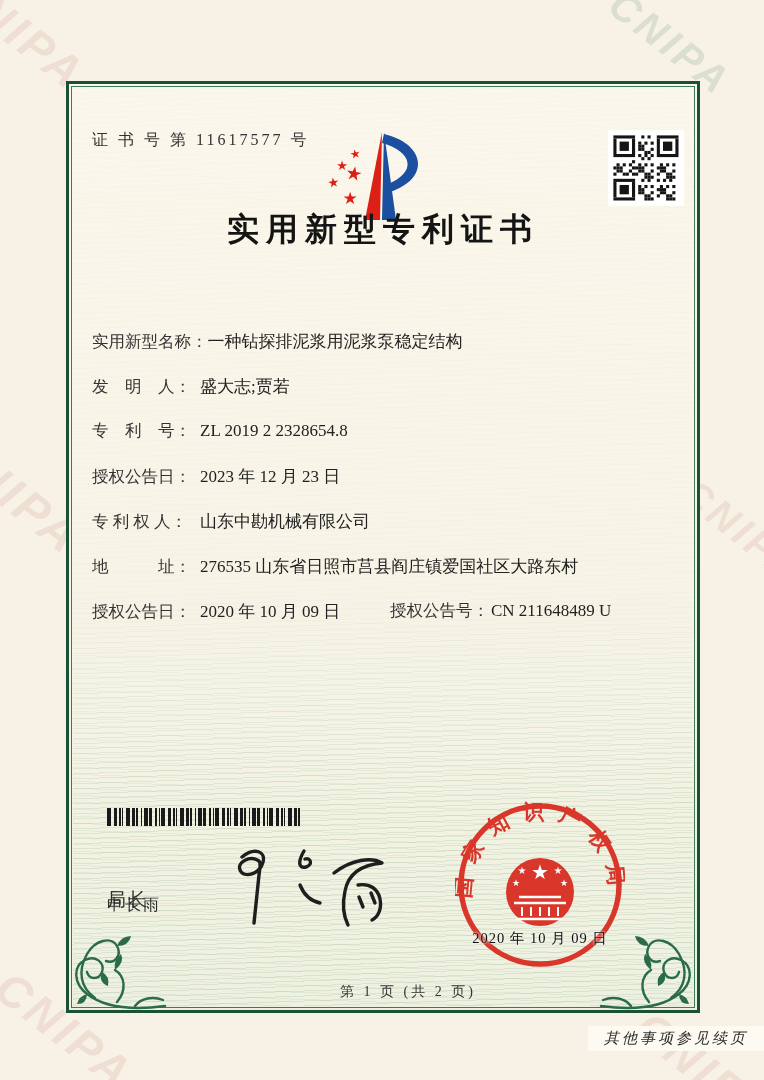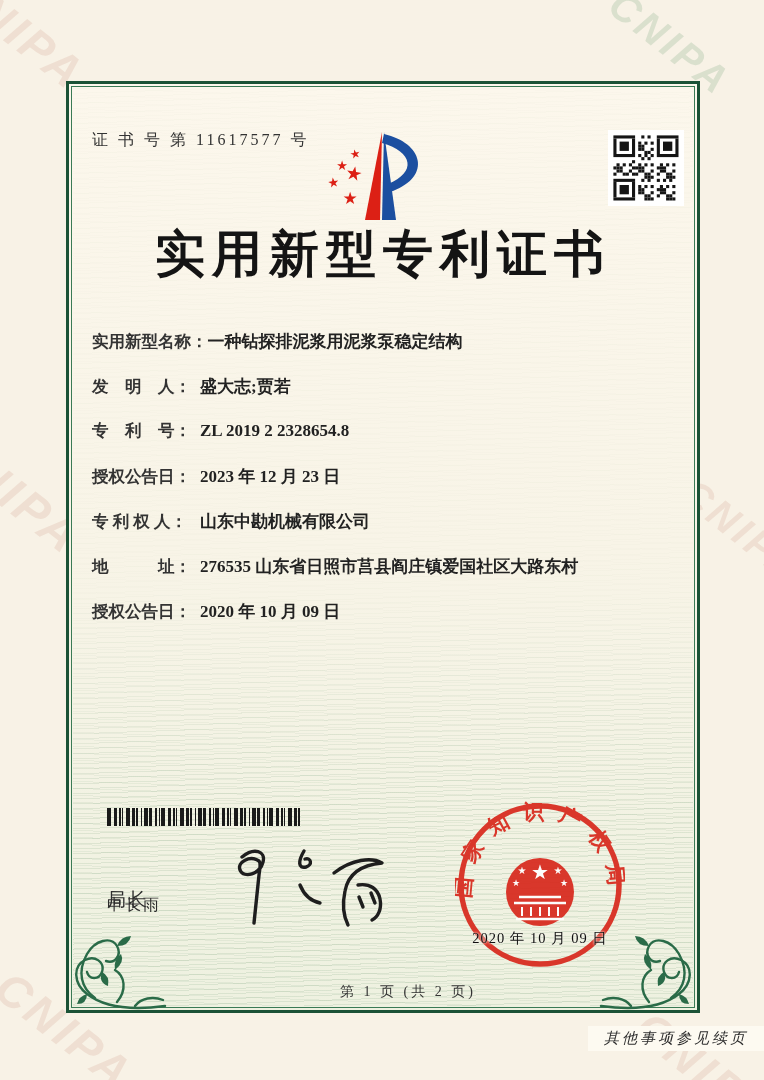--- a/index.html
+++ b/index.html
@@ -30,24 +30,24 @@
     background:
       repeating-linear-gradient(178deg,rgba(110,155,115,0.16) 0 1px,rgba(0,0,0,0) 1px 5px),
       repeating-linear-gradient(182deg,rgba(110,155,115,0.10) 0 1px,rgba(0,0,0,0) 1px 7px);
     -webkit-mask-image:linear-gradient(180deg,rgba(0,0,0,0.15) 0 55%,#000 78% 100%);
     mask-image:linear-gradient(180deg,rgba(0,0,0,0.15) 0 55%,#000 78% 100%);
   }
   .cert-no{position:absolute;left:92px;top:130px;font-size:16px;letter-spacing:3px;color:#333;text-align:center;}
   .logo{position:absolute;left:320px;top:124px;width:128px;height:102px;}
   .qr{position:absolute;left:608px;top:130px;width:76px;height:76px;background:#fff;padding:0;}
   .title{
-    position:absolute;left:66px;top:221px;width:634px;text-align:center;
-    font-size:50px;font-weight:700;letter-spacing:7px;color:#141414;
-  }
-  .row{position:absolute;left:92px;width:585px;font-size:17px;color:#2d2d2d;white-space:nowrap;font-weight:bold;}
+    position:absolute;left:66px;top:208px;width:634px;text-align:center;
+    font-size:32px;font-weight:700;letter-spacing:7px;color:#141414;
+  }
+  .row{position:absolute;left:92px;width:585px;font-size:17px;color:#2d2d2d;white-space:nowrap;}
   .lbl{display:inline-block;min-width:108px;font-size:16.5px;color:#333;}
   .val{font-size:17px;color:#222;}
   .pair2{position:absolute;left:298px;top:0;}
   .paras{position:absolute;left:92px;top:624px;width:584px;font-size:15.5px;
     line-height:27px;color:#222;font-style:italic;}
   .paras p{margin:0;text-indent:2em;}
   .barcode{position:absolute;left:107px;top:808px;width:196px;height:18px;}
   .sig-title{position:absolute;left:107px;top:887px;font-size:19px;letter-spacing:2px;color:#2d2d2d;}
   .sig-name{position:absolute;left:107px;top:895px;font-size:16px;letter-spacing:2px;color:#2d2d2d;}
   .signature{position:absolute;left:212px;top:841px;width:192px;height:90px;}
@@ -260,20 +260,23 @@
   <span class="lbl">授权公告日：</span><span class="val">2023 年 12 月 23 日</span>
 </div>
 <div class="row" style="top:510px">
   <span class="lbl">专 利 权 人：</span><span class="val">山东中勘机械有限公司</span>
 </div>
 <div class="row" style="top:555px">
   <span class="lbl">地　　　址：</span><span class="val">276535 山东省日照市莒县阎庄镇爱国社区大路东村</span>
 </div>
 <div class="row" style="top:600px">
   <span class="lbl">授权公告日：</span><span class="val">2020 年 10 月 09 日</span>
+  <span class="pair2">
+    <span class="lbl" style="min-width:0;margin-right:2px;">授权公告号：</span><span class="val">CN 211648489 U</span>
+  </span>
 </div>
 
 <div class="paras">
 </div>
 
 <svg class="barcode" viewBox="0 0 196 18" preserveAspectRatio="none">
   <g class="bars" fill="#1a1a1a">
       <rect x="0" y="0" width="4" height="18"></rect>
       <rect x="7" y="0" width="3" height="18"></rect>
       <rect x="12" y="0" width="2" height="18"></rect>

